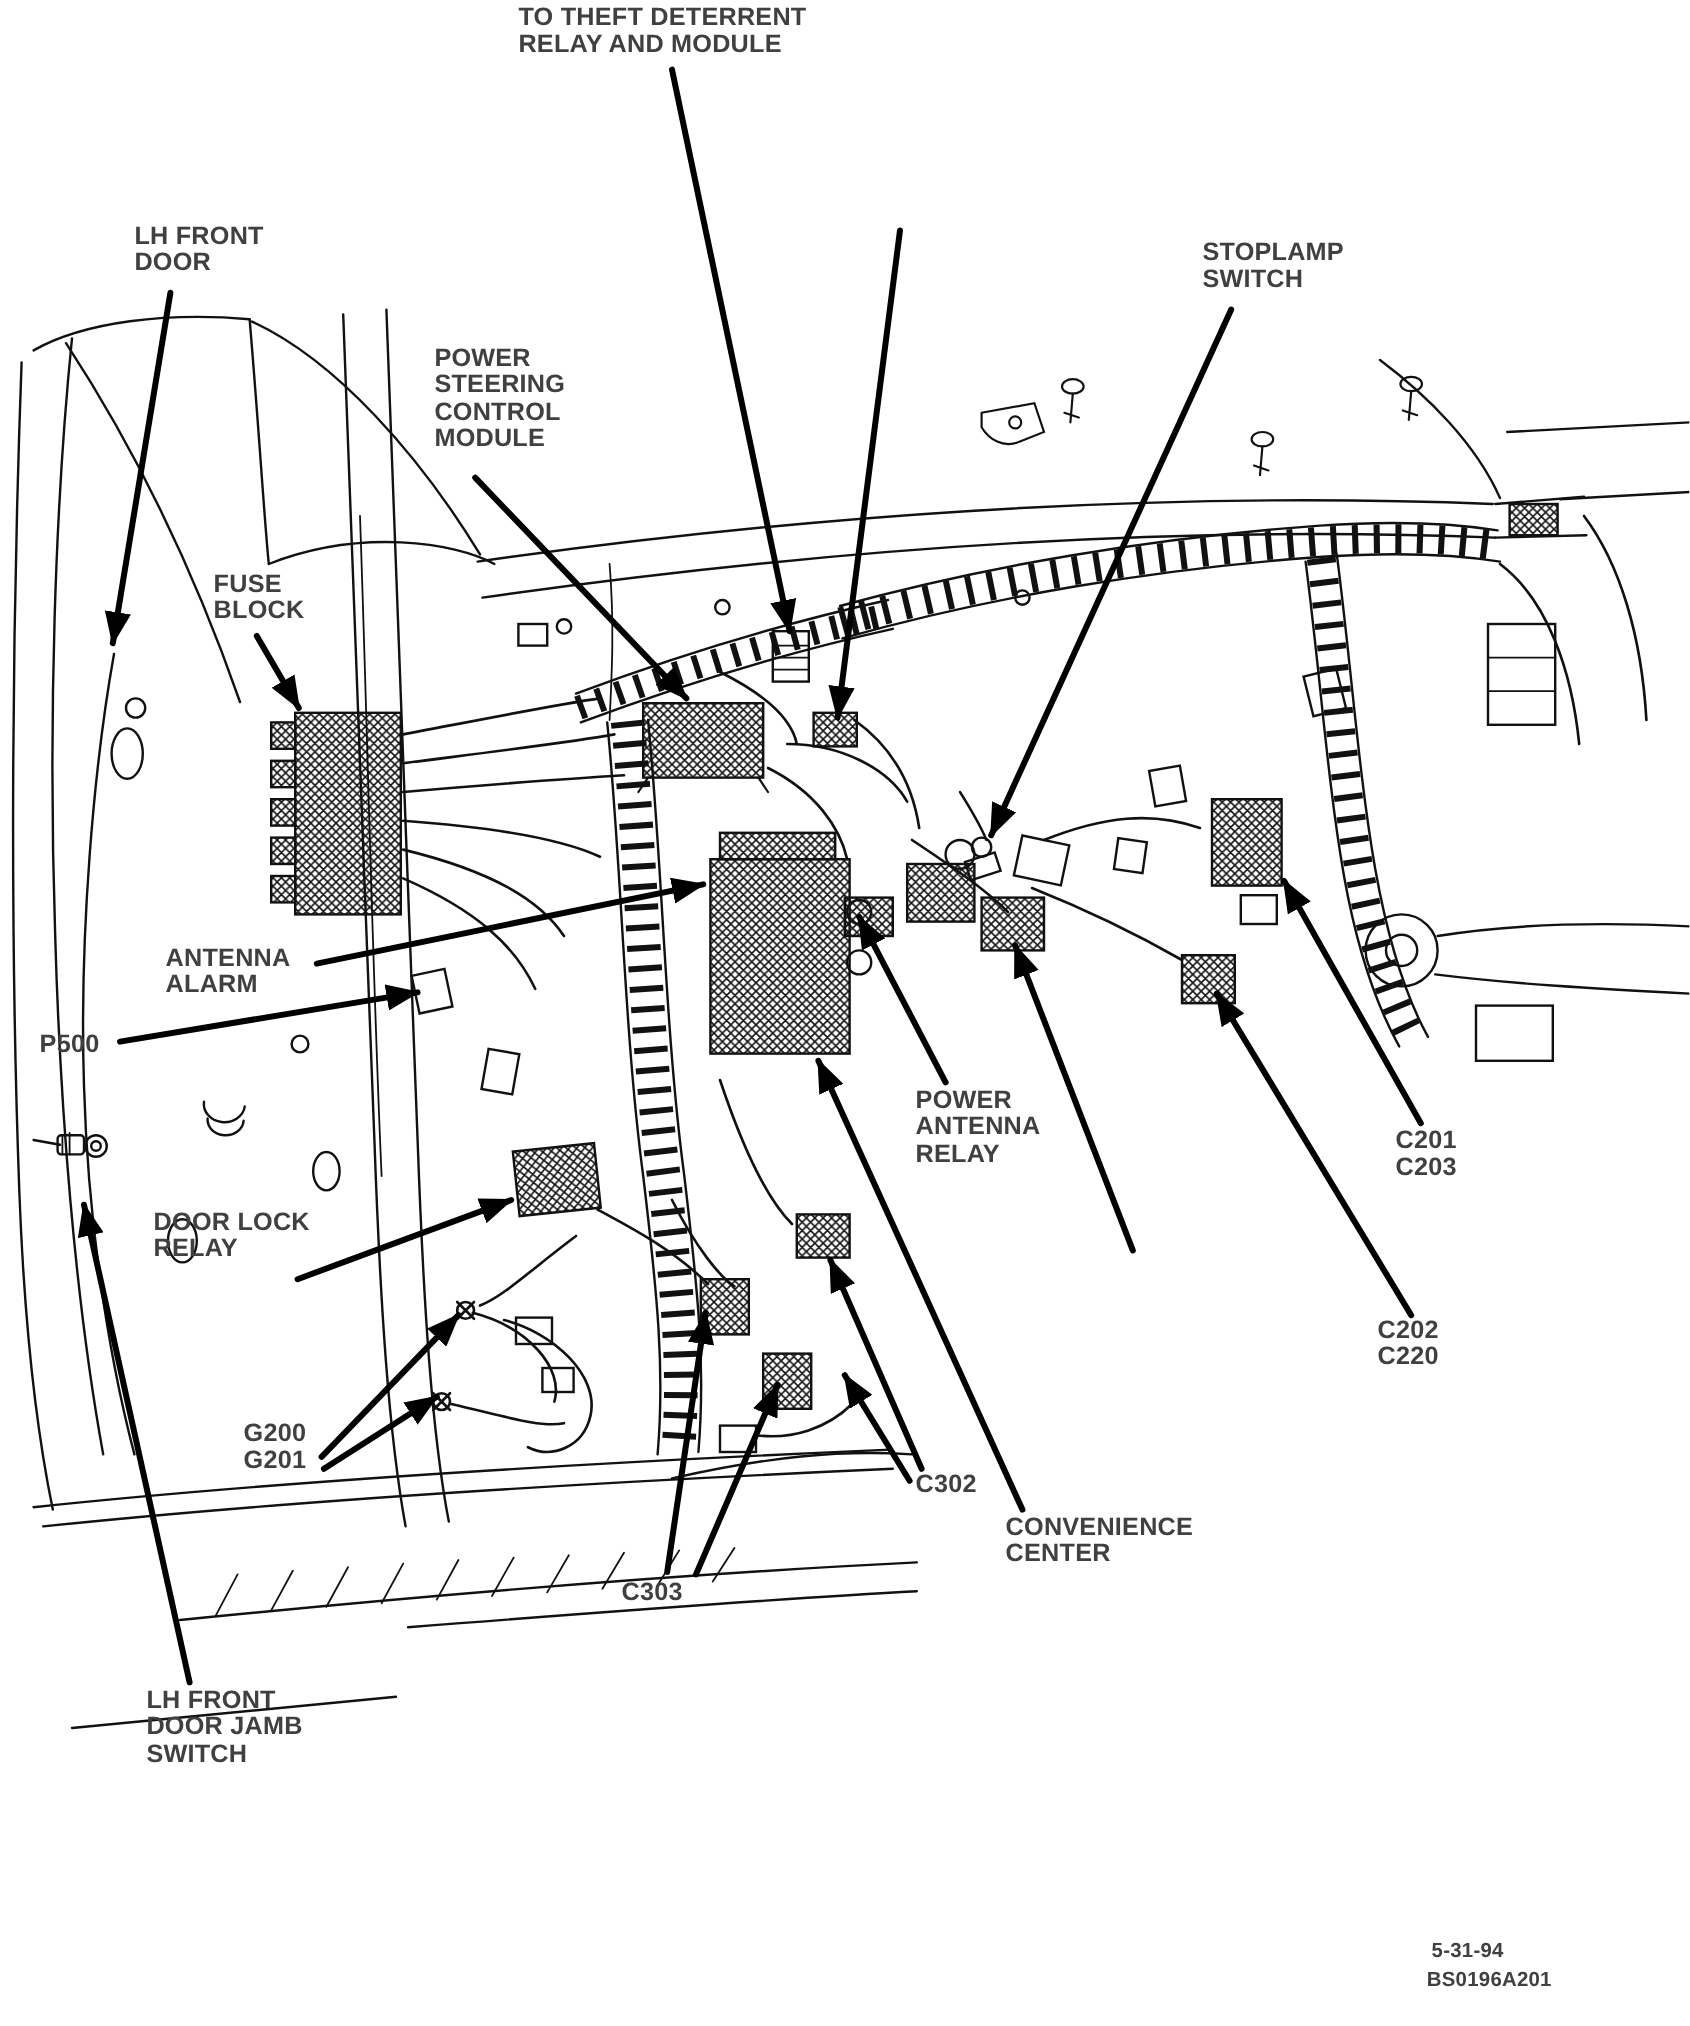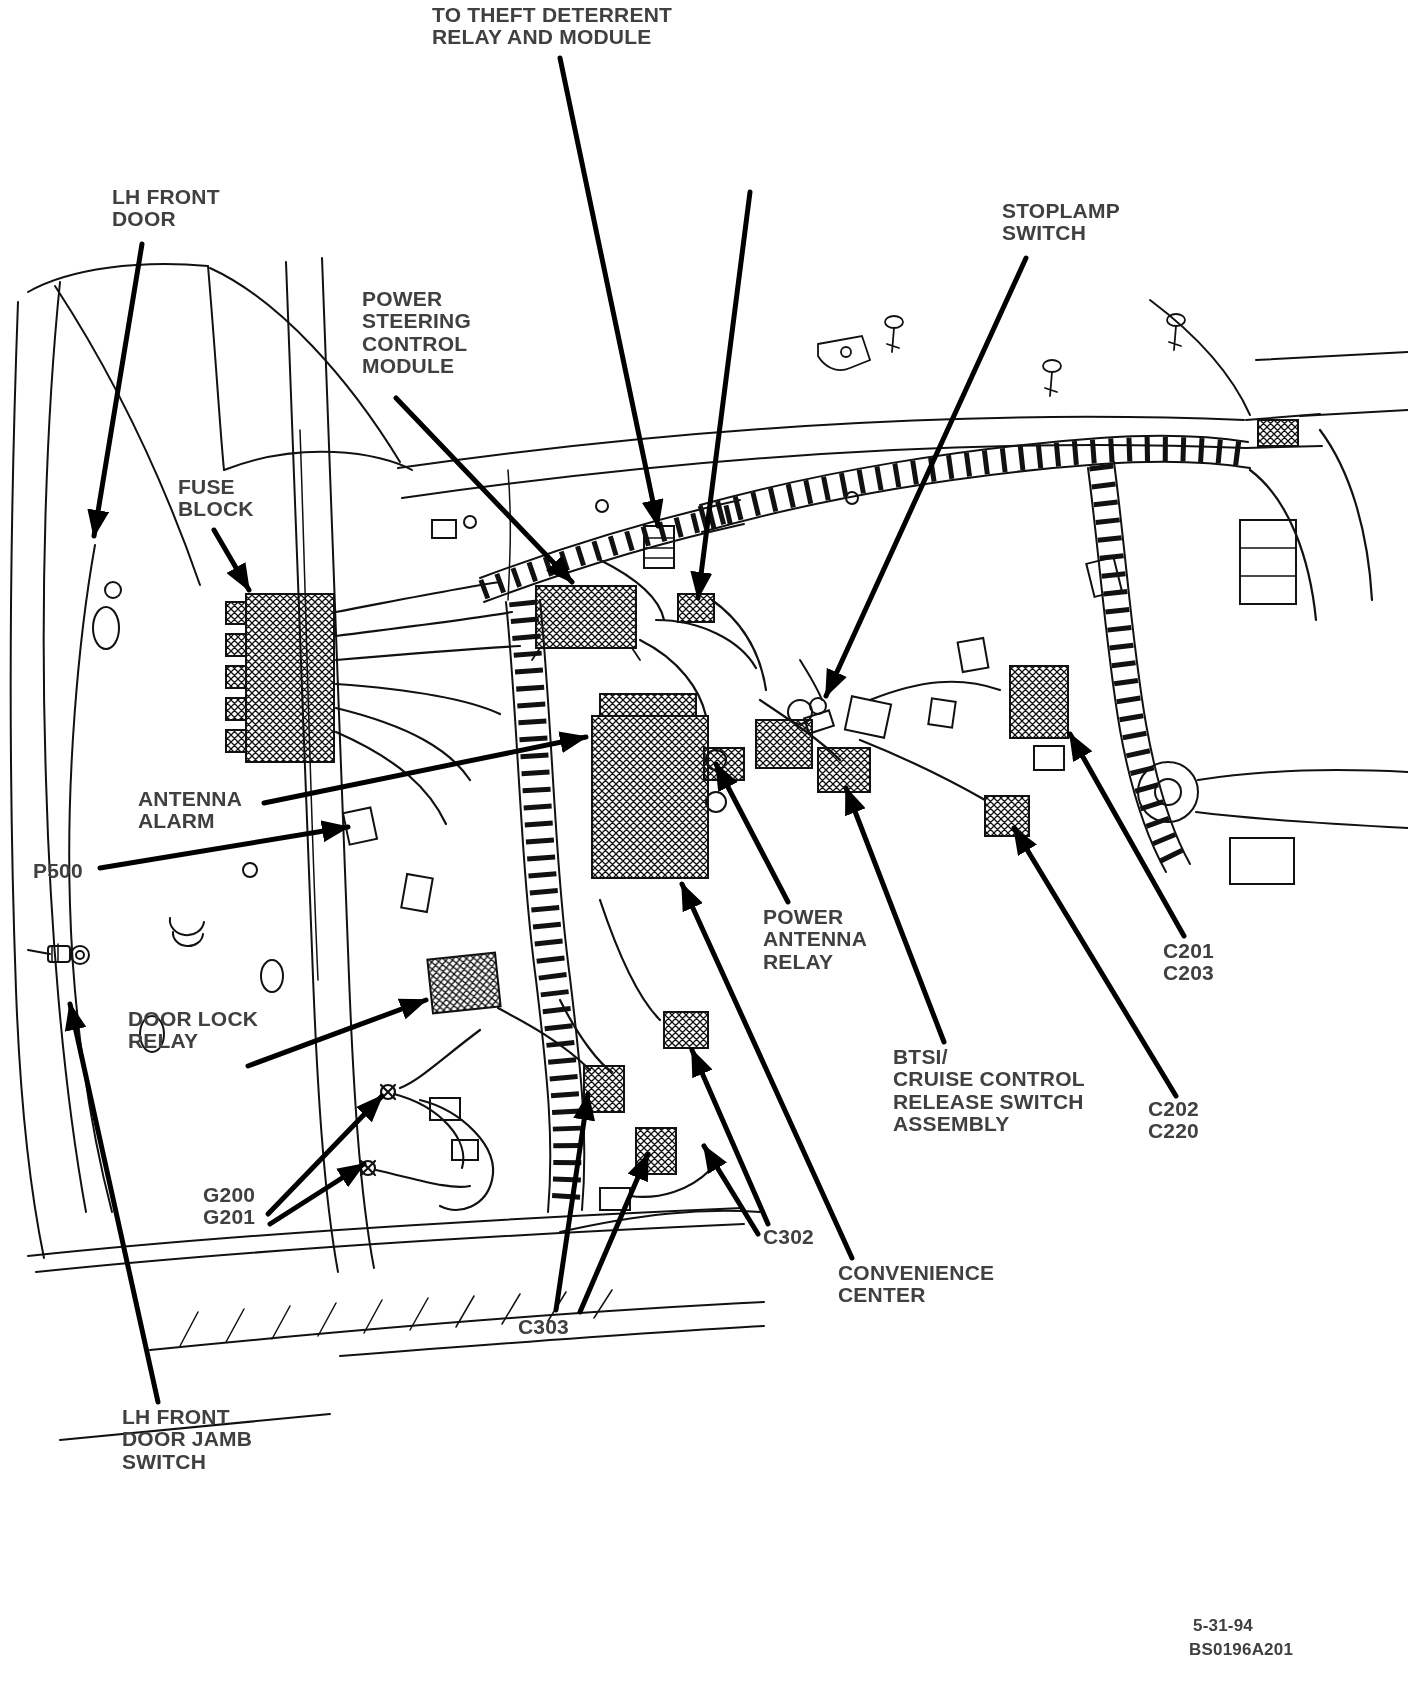--- a/index.html
+++ b/index.html
@@ -270,24 +270,20 @@
 RELAY</div>
   <div class="label" style="left:203px;top:1184px">G200
 G201</div>
   <div class="label" style="left:518px;top:1316px">C303</div>
   <div class="label" style="left:763px;top:1226px">C302</div>
   <div class="label" style="left:838px;top:1262px">CONVENIENCE
 CENTER</div>
   <div class="label" style="left:763px;top:906px">POWER
 ANTENNA
 RELAY</div>
-  <div class="label" style="left:893px;top:1046px">BTSI/
-CRUISE CONTROL
-RELEASE SWITCH
-ASSEMBLY</div>
   <div class="label" style="left:1163px;top:940px">C201
 C203</div>
   <div class="label" style="left:1148px;top:1098px">C202
 C220</div>
   <div class="label" style="left:122px;top:1406px">LH FRONT
 DOOR JAMB
 SWITCH</div>
 
   <div class="label small" style="left:1193px;top:1616px">5-31-94</div>
   <div class="label small" style="left:1189px;top:1640px">BS0196A201</div>

